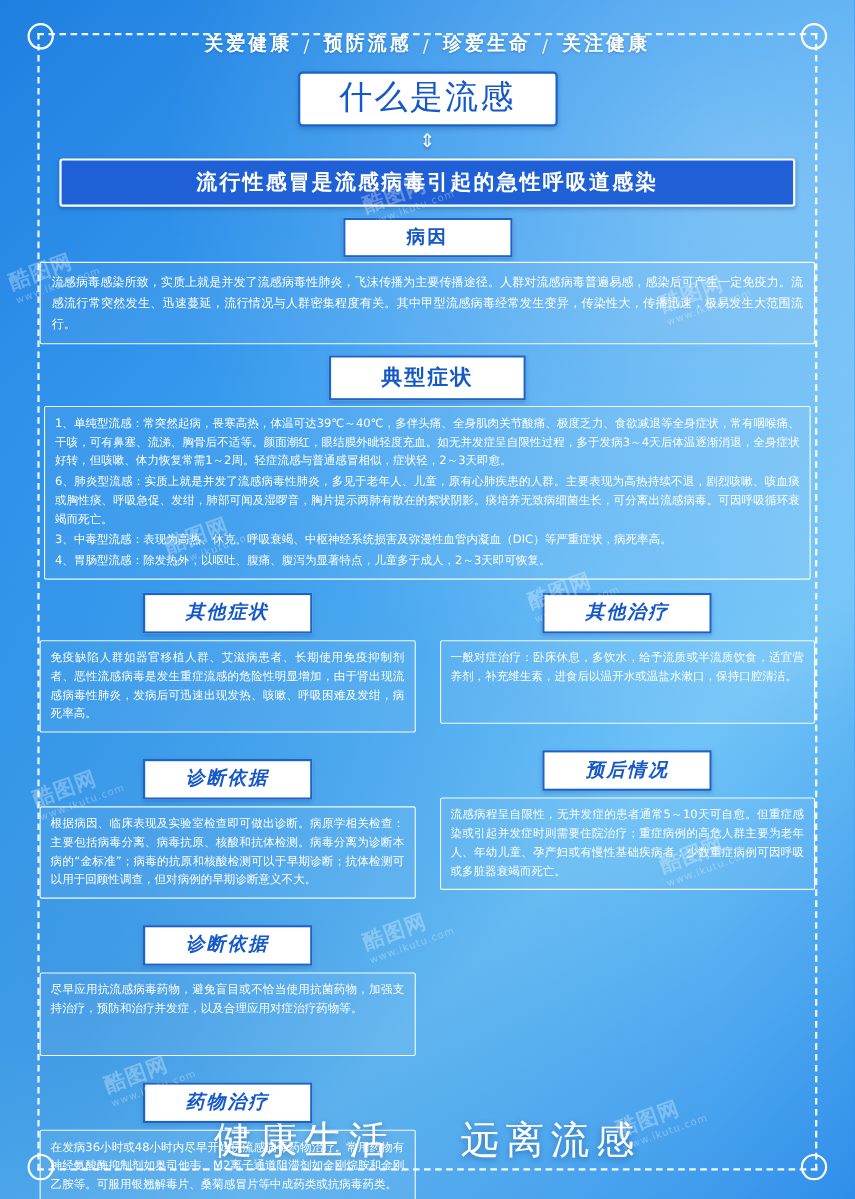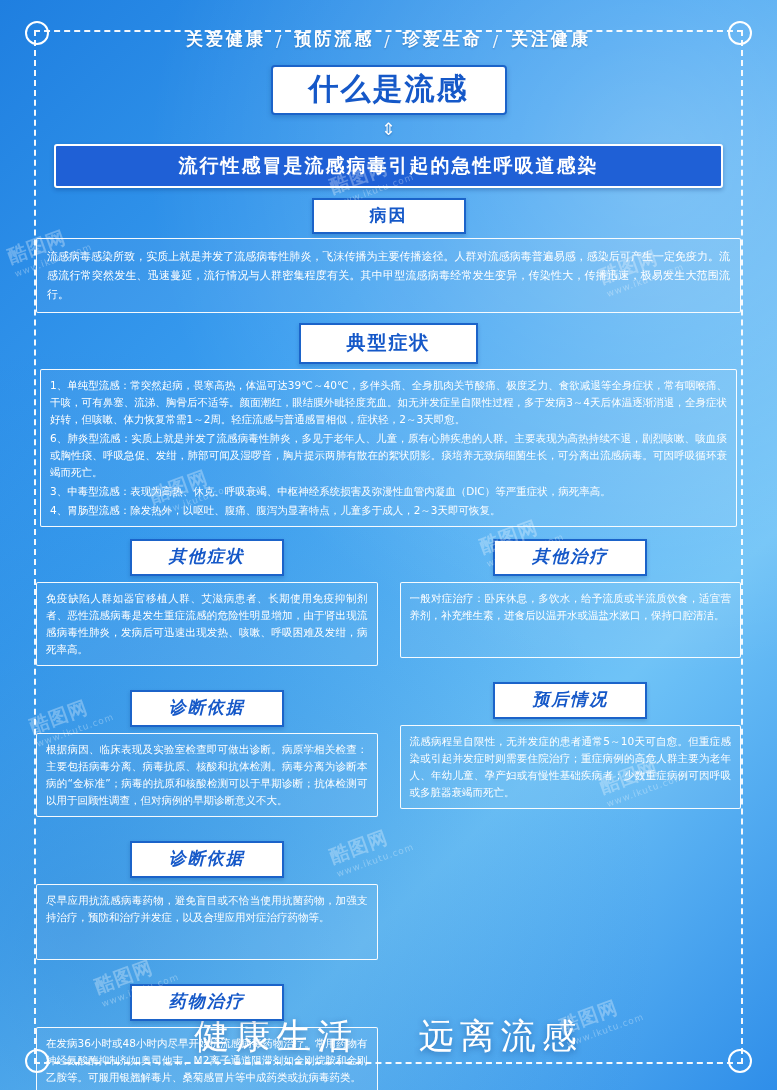--- a/index.html
+++ b/index.html
@@ -63,21 +63,21 @@
     background:#ffffff;
     border:2px solid #1b63c9;
     border-radius:4px;
     text-align:center;
     padding:6px 0 8px 0;
     box-shadow:0 2px 5px rgba(0,50,120,.25);
   }
   .title-box .title{
     color:#1558c8;
     font-size:30px;
-    font-weight:bold;
+    font-weight:normal;
     letter-spacing:2px;
     line-height:1.05;
   }
 
   .arrow-down{
     text-align:center;
     color:#ffffff;
     font-size:17px;
     line-height:1;
     margin:6px 0 6px 0;

